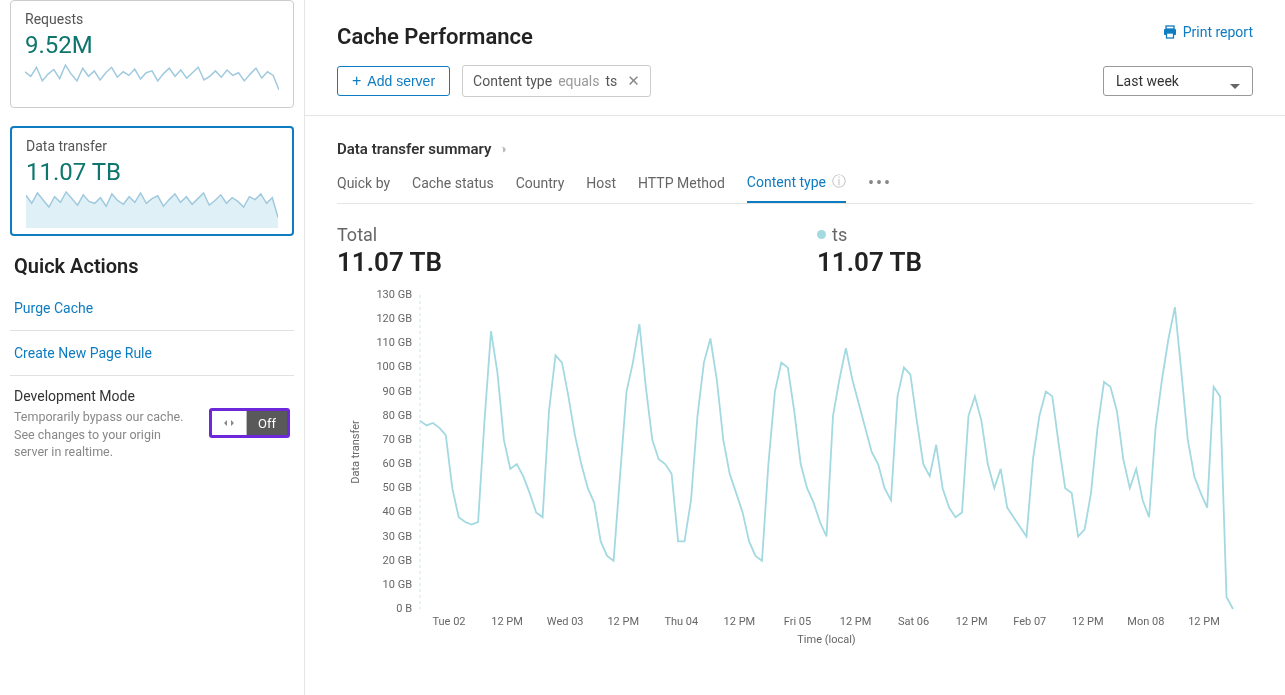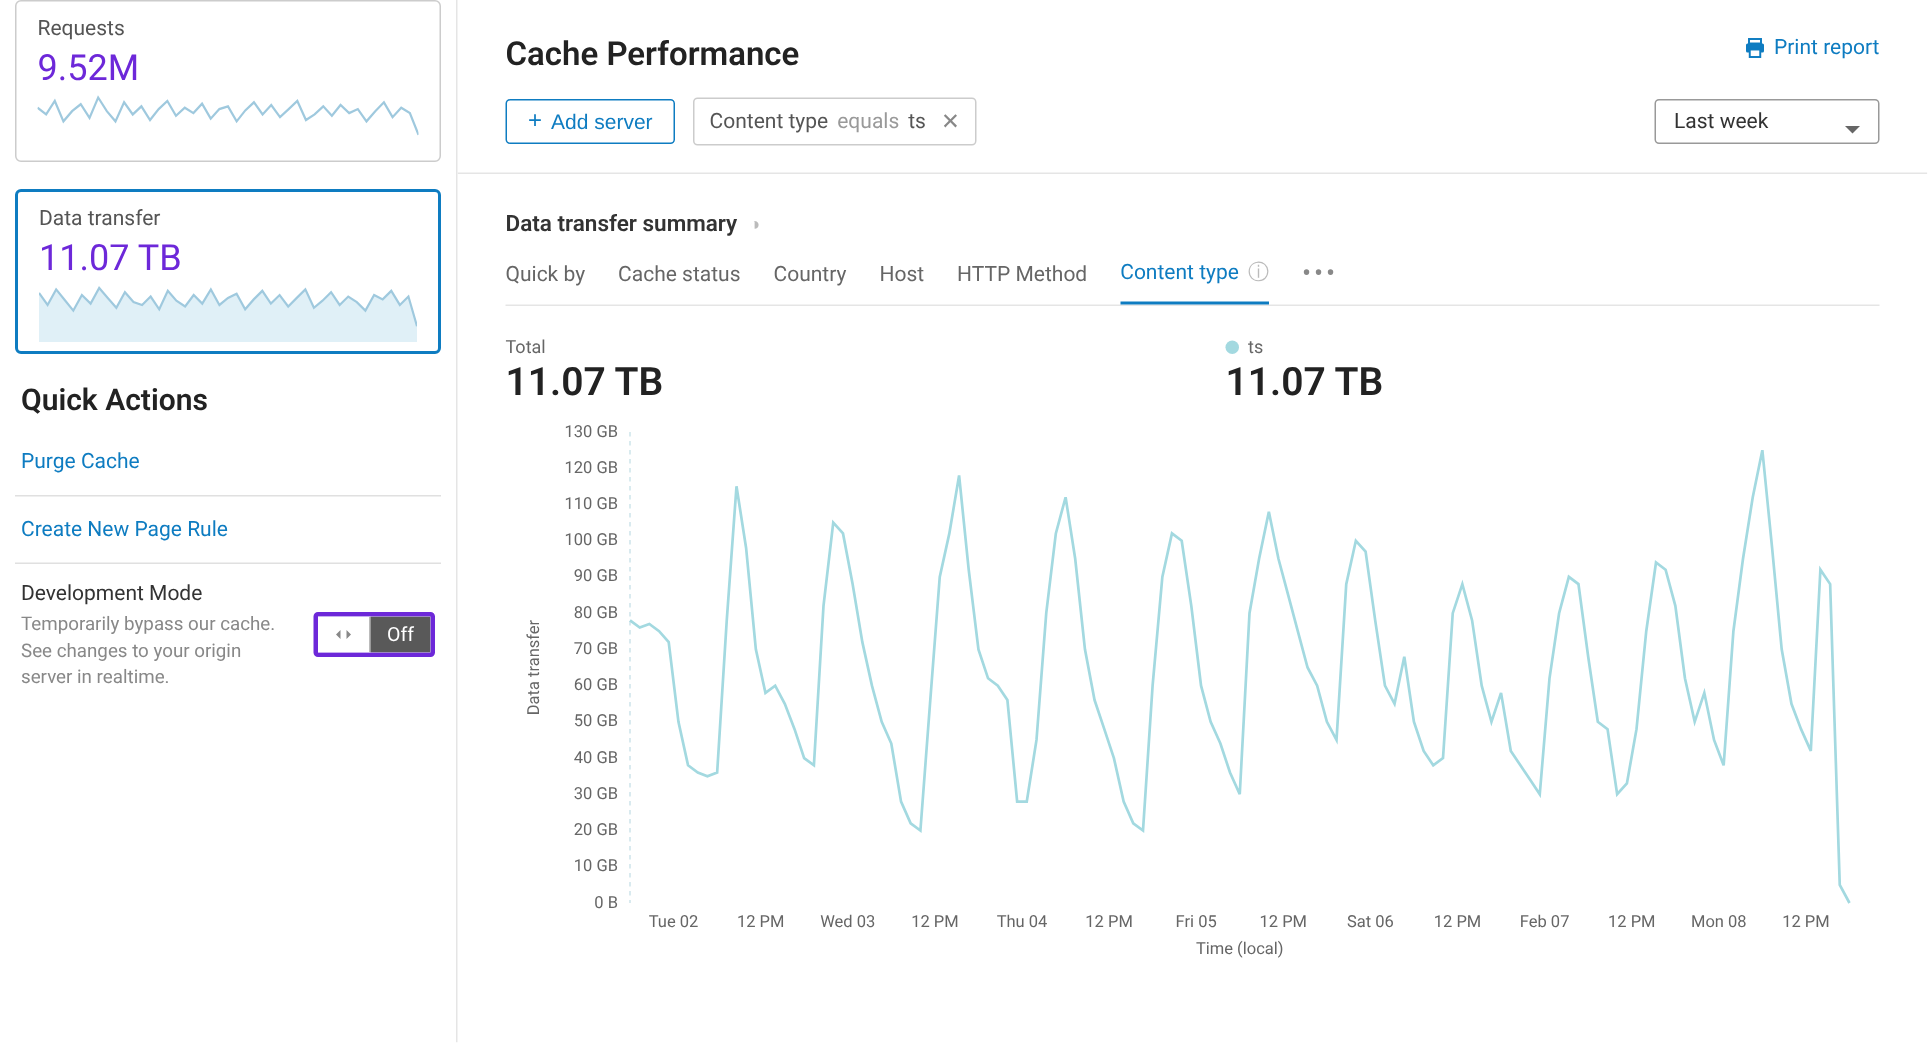--- a/index.html
+++ b/index.html
@@ -5,21 +5,21 @@
 * { box-sizing: border-box; margin: 0; padding: 0; }
 body { font-family: -apple-system, BlinkMacSystemFont, "Segoe UI", Roboto, sans-serif; font-size: 14px; color: #333; background: #fff; width: 1285px; height: 695px; overflow: hidden; }
 .layout { display: flex; height: 695px; }
 .sidebar { width: 305px; padding: 0 10px 10px 10px; border-right: 1px solid #e5e5e5; flex-shrink: 0; }
 .main { flex: 1; display: flex; flex-direction: column; overflow: hidden; }
 
 
 .stat-card { border: 1px solid #ccc; border-radius: 4px; padding: 10px 14px 6px 14px; margin-bottom: 18px; background: #fff; }
 .stat-card.active { border: 2px solid #0E7CC1; }
 .stat-card .stat-label { font-size: 14px; color: #555; margin-bottom: 4px; }
-.stat-card .stat-value { font-size: 24px; font-weight: 400; color: #6d28d9; margin-bottom: 4px; }
+.stat-card .stat-value { font-size: 24px; font-weight: 400; color: #0f766e; margin-bottom: 4px; }
 .stat-card svg.spark { width: 100%; height: 38px; display: block; }
 
 
 .qa-heading { font-size: 20px; font-weight: 600; color: #222; margin: 16px 0 14px 4px; }
 .qa-link { display: block; color: #0E7CC1; font-size: 14px; padding: 8px 4px; cursor: pointer; }
 .qa-hr { border: none; border-top: 1px solid #e0e0e0; margin: 6px 0; }
 .dev-mode { padding: 6px 4px; }
 .dev-mode .dm-title { font-size: 14px; color: #333; margin-bottom: 4px; }
 .dev-mode-row { display: flex; align-items: flex-start; gap: 12px; }
 .dev-mode .dm-desc { font-size: 12.5px; color: #888; line-height: 1.4; flex: 1; }
@@ -46,21 +46,21 @@
 .content { padding: 24px 32px; flex: 1; overflow: hidden; }
 .section-title { font-size: 15px; font-weight: 600; color: #333; display: flex; align-items: center; gap: 8px; margin-bottom: 14px; }
 .tiny-icon { color: #bbb; font-size: 12px; }
 
 .tab-row { display: flex; align-items: center; gap: 22px; border-bottom: 1px solid #e5e5e5; margin-bottom: 20px; }
 .tab { padding: 0 0 10px 0; font-size: 14px; color: #666; cursor: pointer; display: flex; align-items: center; gap: 6px; }
 .tab.active { color: #0E7CC1; border-bottom: 2px solid #0E7CC1; margin-bottom: -1px; }
 .tab-more { color: #888; font-size: 18px; letter-spacing: 2px; padding-bottom: 10px; cursor: pointer; }
 
 .stats-row { display: flex; gap: 40px; margin-bottom: 10px; }
-.stat-block .sb-label { font-size: 12px; color: #666; margin-bottom: 2px; display: flex; align-items: center; gap: 6px; }
+.stat-block .sb-label { font-size: 18px; color: #666; margin-bottom: 2px; display: flex; align-items: center; gap: 6px; }
 .stat-block .sb-value { font-size: 26px; font-weight: 600; color: #222; }
 .swatch { width: 9px; height: 9px; border-radius: 50%; display: inline-block; }
 
 
 .chart-wrap { position: relative; height: 370px; }
 .chart-wrap svg { width: 100%; height: 100%; }
 .xaxis-title { font-size: 11px; fill: #666; text-anchor: middle; }
 </style>
 </head>
 <body>

